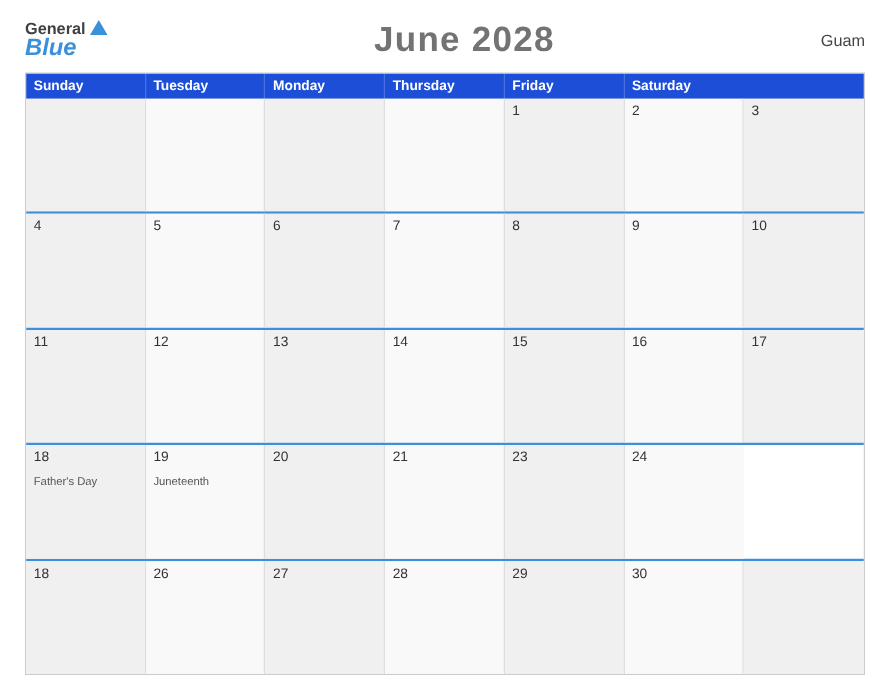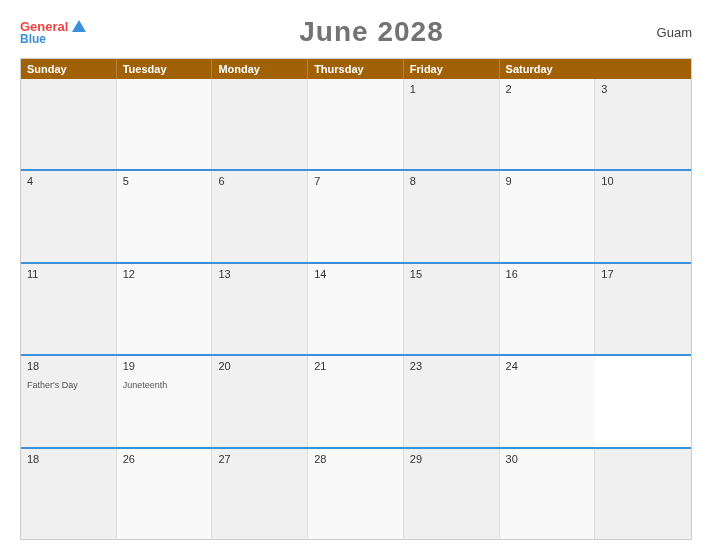--- a/index.html
+++ b/index.html
@@ -24,26 +24,27 @@
       margin-bottom: 10px;
     }
     .logo {
       display: flex;
       flex-direction: column;
       line-height: 1;
     }
     .logo-general {
       font-size: 13px;
       font-weight: bold;
-      color: #ef4444;
+      color: #404040;
     }
     .logo-blue {
-      font-size: 12px;
+      font-size: 19px;
       font-weight: bold;
       color: #3a90d9;
+      font-style: italic;
     }
     .logo-row {
       display: flex;
       align-items: center;
       gap: 2px;
     }
     .logo-triangle {
       width: 0;
       height: 0;
       border-left: 7px solid transparent;
@@ -64,21 +65,21 @@
     }
     .calendar {
       flex: 1;
       display: flex;
       flex-direction: column;
       border: 1px solid #ccc;
     }
     .cal-header-row {
       display: grid;
       grid-template-columns: repeat(7, 1fr);
-      background: #a16207;
+      background: #1d4ed8;
     }
     .cal-header-cell {
       color: #fff;
       font-size: 11px;
       font-weight: bold;
       padding: 4px 6px;
       text-align: left;
       border-right: 1px solid rgba(255,255,255,0.2);
     }
     .cal-header-cell:last-child {

